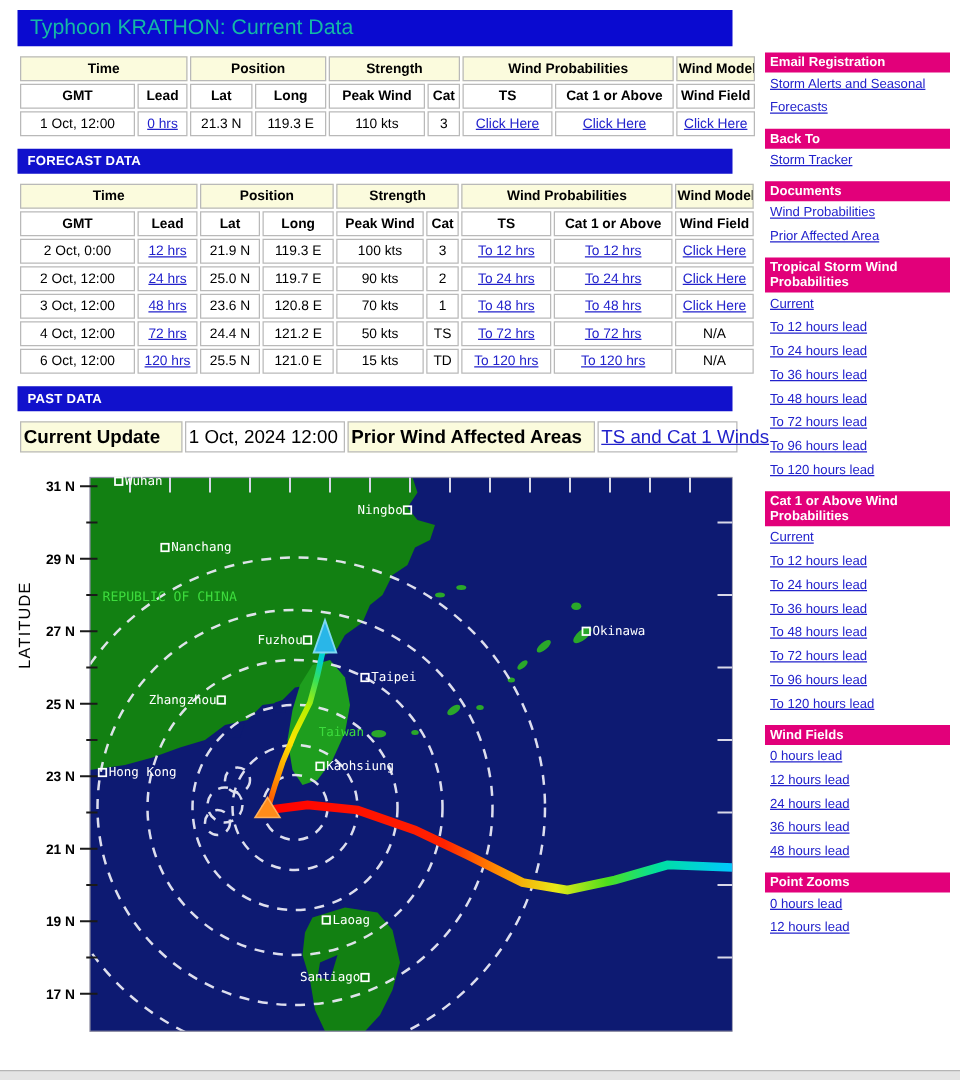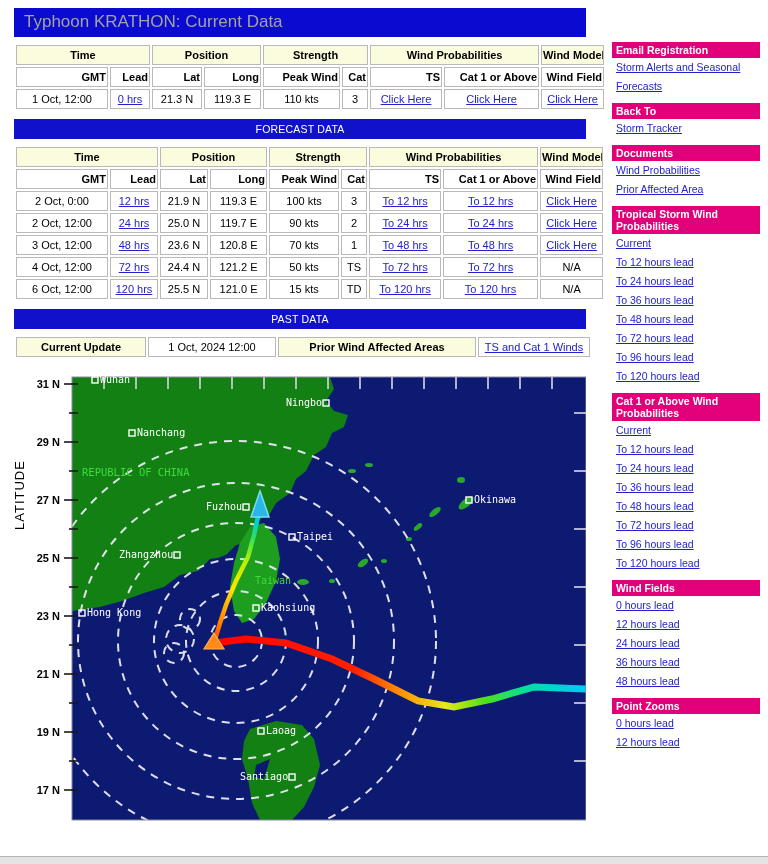--- a/index.html
+++ b/index.html
@@ -5,52 +5,52 @@
   html,body{margin:0;padding:0;}
   body{
     width:768px;height:864px;overflow:hidden;background:#ffffff;
     font-family:"Liberation Sans",sans-serif;font-size:11px;color:#000;
   }
   #page{position:relative;width:768px;height:864px;}
 
   
   a.lnk{color:#2222cc;text-decoration:underline;cursor:pointer;}
   .sect-bar{
-    background:#1111cc;color:#ffffff;font-weight:normal;font-size:10.5px;
-    letter-spacing:.2px;padding:4px 8px;text-align:center;
+    background:#1111cc;color:#ffffff;font-weight:bold;font-size:10.5px;
+    letter-spacing:.2px;padding:4px 8px;
   }
   .title-bar{
-    background:#0a0ad0;color:#a3a3a3;font-weight:normal;font-size:17px;
+    background:#0a0ad0;color:#14b8a6;font-weight:normal;font-size:17px;
     padding:4px 10px 5px 10px;
   }
 
   
   #left{position:absolute;left:14px;top:8px;width:572px;}
 
   table.grid{border-collapse:separate;border-spacing:2px;width:100%;
              table-layout:fixed;}
   table.grid td,table.grid th{
     border:1px solid #b9b9b9;background:#ffffff;text-align:center;
     font-size:11px;font-weight:normal;padding:2px 1px;height:14px;
     white-space:nowrap;overflow:hidden;
   }
   table.grid th.grp,table.grid th.sub{background:#fbfbdd;font-weight:bold;}
-  table.grid th.sub{background:#ffffff;font-weight:bold;text-align:right;}
+  table.grid th.sub{background:#ffffff;font-weight:bold;}
   td.cat{color:#000;font-weight:bold;border:1px solid #9a9a9a;}
   .cat3{background:#f4621a;}
   .cat2{background:#f2b01e;}
   .cat1{background:#fdf520;}
   .catTS{background:#1ec94e;}
   .catTD{background:#2ec3ef;}
 
   
   table.past{border-collapse:separate;border-spacing:2px;width:100%;table-layout:fixed;}
   table.past td{
-    border:1px solid #b9b9b9;background:#ffffff;text-align:center;
-    font-size:11px;padding:3px 2px;white-space:nowrap;
+    border:1px solid #b9b9b9;background:#ffffff;text-align:left;
+    font-size:15px;padding:3px 2px;white-space:nowrap;
   }
   table.past td.hd{background:#fbfbdd;font-weight:bold;}
 
   .gap6{height:6px;}
   .gap8{height:8px;}
 
   
   #mapwrap{position:relative;width:572px;height:455px;}
   #ylab{
     position:absolute;left:-2px;top:188px;width:120px;

